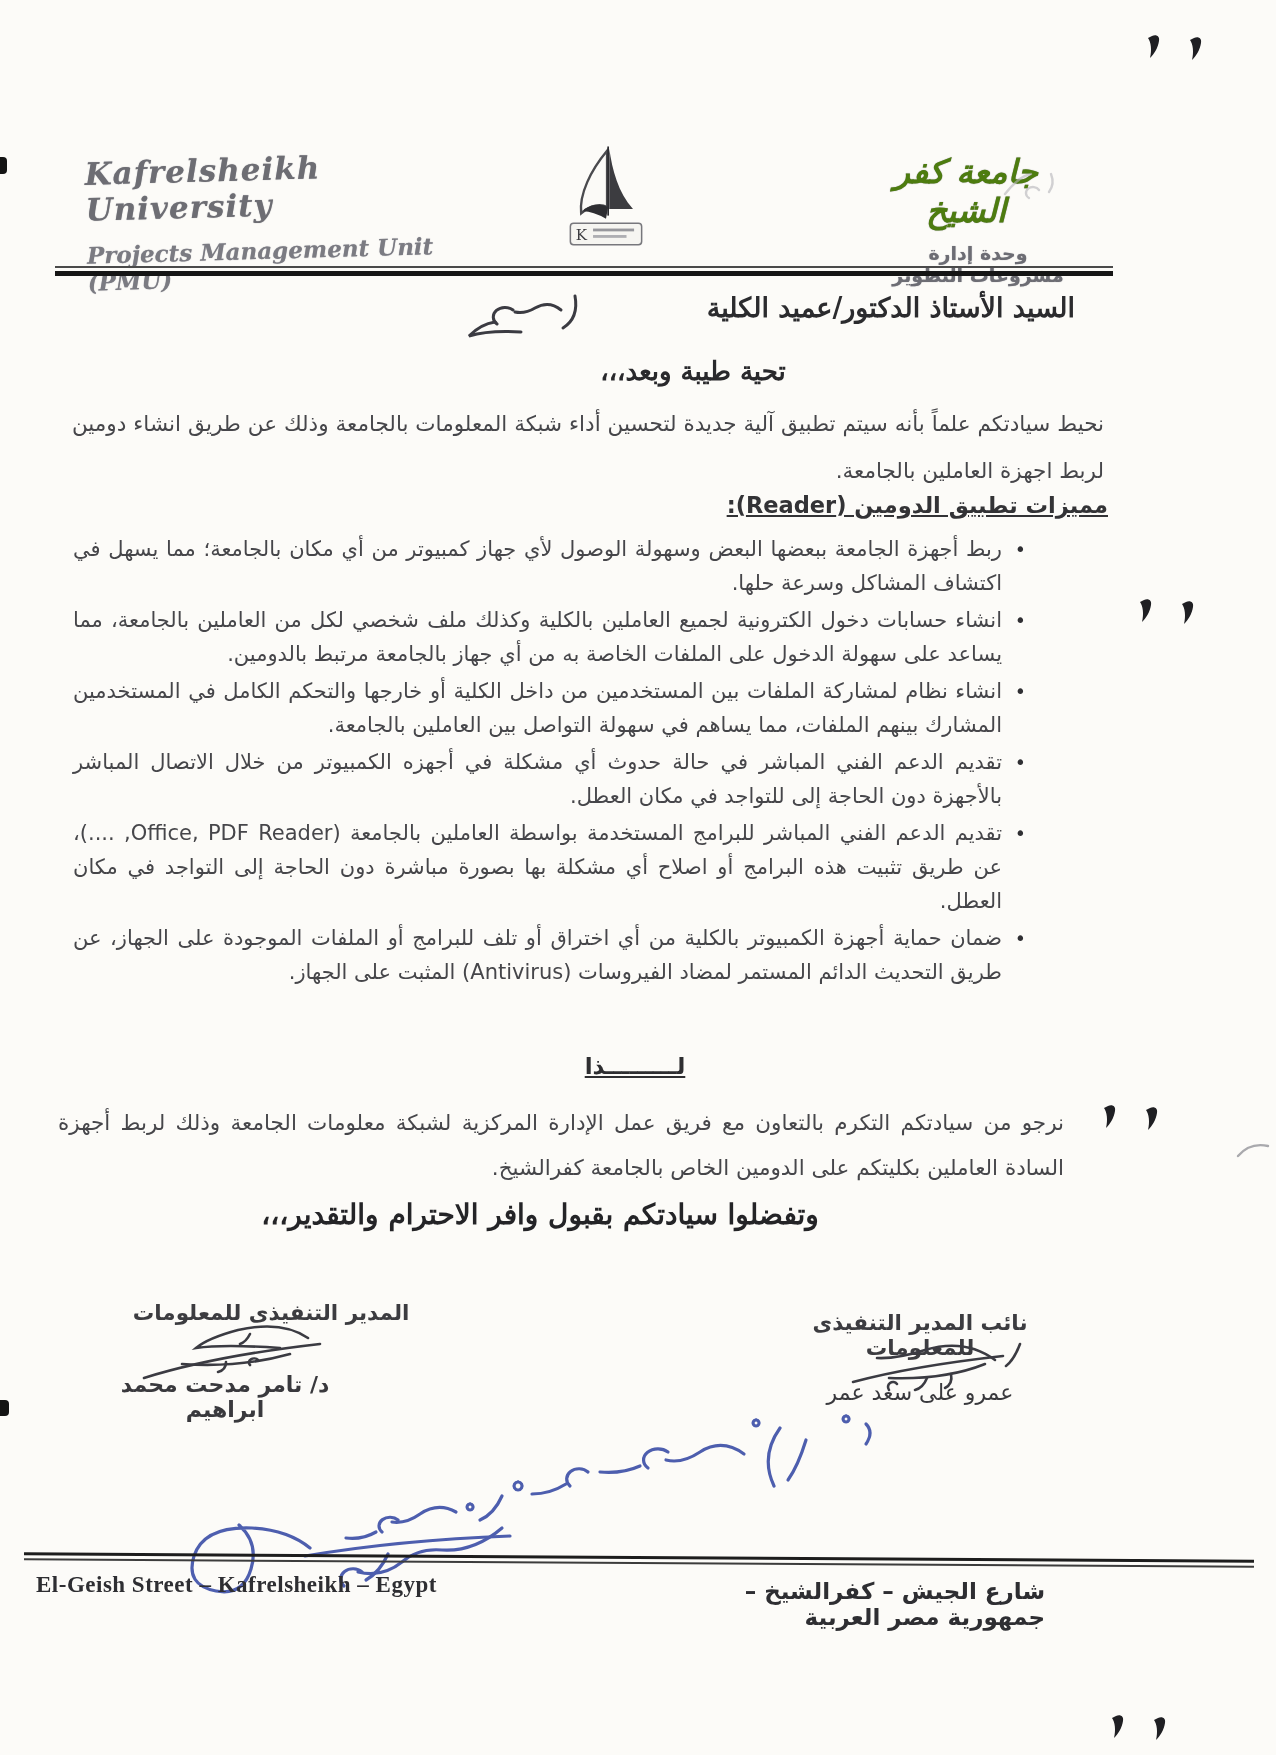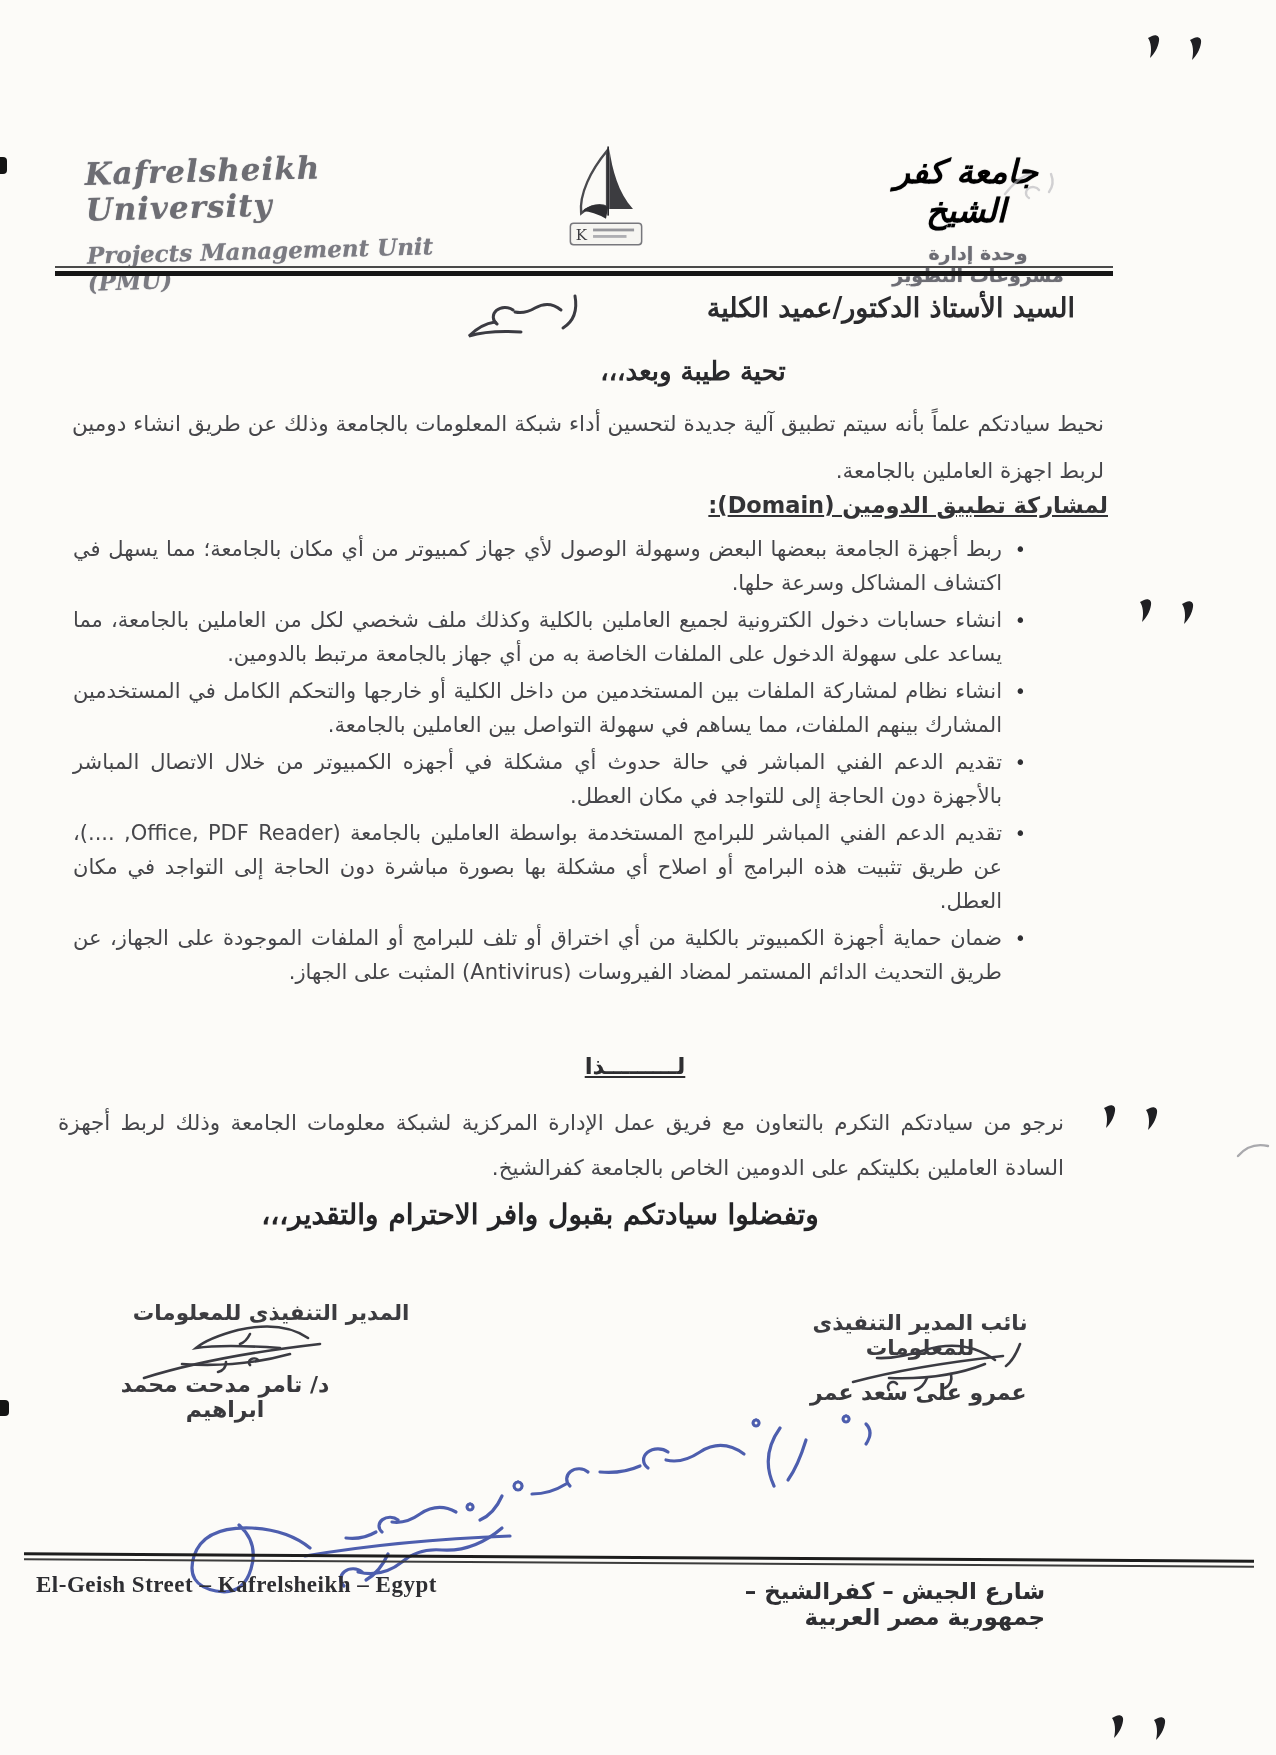--- a/index.html
+++ b/index.html
@@ -10,40 +10,40 @@
     box-shadow:0 0 12px rgba(0,0,0,.4);
   }
   .abs{position:absolute;}
 
   
   .hdr-en{left:86px;top:150px;width:420px;transform:rotate(-1.6deg);color:#6d6d73;}
   .hdr-en-title{font-family:"DejaVu Serif",serif;font-style:italic;font-weight:700;font-size:31px;letter-spacing:1px;text-shadow:0 0 1px #9a9aa0;}
   .hdr-en-sub{font-family:"DejaVu Serif",serif;font-style:italic;font-weight:700;font-size:23px;margin-top:14px;color:#7b7b82;text-shadow:0 0 1px #a5a5ab;}
   .logo{left:552px;top:140px;width:108px;height:108px;}
   .hdr-ar{left:866px;top:152px;width:200px;text-align:center;direction:rtl;color:#4a4a50;}
-  .hdr-ar-title{font-family:"DejaVu Serif",serif;font-weight:700;font-style:italic;font-size:33px;color:#000000;text-shadow:0 0 1px #8a8a90;}
+  .hdr-ar-title{font-family:"DejaVu Serif",serif;font-weight:700;font-style:italic;font-size:33px;color:#4d7c0f;text-shadow:0 0 1px #8a8a90;}
   .hdr-ar-sub{font-size:19px;margin-top:12px;color:#6d6d74;font-weight:700;text-shadow:0 0 1px #9a9aa0;margin-left:24px;}
   .rule-top{left:55px;top:266px;width:1058px;height:3px;border-top:2px solid #4a4a4a;border-bottom:5px solid #161616;}
 
   
   .recipient{top:292px;right:201px;direction:rtl;font-family:"DejaVu Serif",serif;font-weight:700;font-size:27px;color:#2b2b2e;}
   .greeting{top:356px;left:50%;transform:translateX(-50%);margin-left:55px;direction:rtl;font-family:"DejaVu Serif",serif;font-weight:700;font-size:26px;color:#29292c;}
   .intro{top:400px;left:72px;width:1032px;direction:rtl;text-align:justify;font-size:21.5px;line-height:47px;color:#46464a;}
   .section-title{top:492px;left:85px;width:1023px;direction:rtl;text-align:right;font-size:22.5px;font-weight:700;color:#333336;}
   .section-title span{text-decoration:underline;}
   ul.bullets{top:532px;left:73px;width:955px;direction:rtl;list-style:none;margin:0;padding:0;position:absolute;}
   ul.bullets li{position:relative;padding-right:26px;text-align:justify;font-size:21px;line-height:34px;margin-bottom:3px;color:#46464a;}
   ul.bullets .bmark{position:absolute;right:2px;top:0;font-size:19px;color:#2f2f33;}
   .therefore{top:1053px;left:50%;transform:translateX(-50%);margin-left:-3px;direction:rtl;font-size:23px;font-weight:700;color:#2e2e31;text-decoration:underline;}
   .closing{top:1100px;left:58px;width:1006px;direction:rtl;text-align:justify;font-size:21.5px;line-height:45px;color:#46464a;}
   .salutation{top:1198px;left:50%;transform:translateX(-50%);margin-left:-98px;direction:rtl;font-family:"DejaVu Serif",serif;font-weight:700;font-size:28px;color:#242427;white-space:nowrap;}
 
   
   .sig-title-right{top:1310px;left:760px;width:320px;text-align:center;direction:rtl;font-size:21.5px;font-weight:700;color:#3c3c40;}
-  .sig-name-right{top:1380px;left:810px;width:220px;text-align:left;direction:rtl;font-size:22px;font-weight:700;color:#39393d;}
+  .sig-name-right{top:1380px;left:810px;width:220px;text-align:center;direction:rtl;font-size:22px;font-weight:400;color:#39393d;}
   .sig-title-left{top:1300px;left:113px;width:316px;text-align:center;direction:rtl;font-size:21.5px;font-weight:700;color:#3c3c40;}
   .sig-name-left{top:1372px;left:100px;width:250px;text-align:center;direction:rtl;font-size:22px;font-weight:700;color:#39393d;}
 
   
   .rule-footer{left:24px;top:1556px;width:1230px;height:3px;border-top:3px solid #1d1d1d;border-bottom:2px solid #3c3c3c;transform:rotate(0.35deg);}
   .footer-en{top:1572px;left:36px;font-family:"Liberation Serif","DejaVu Serif",serif;font-weight:700;font-size:23px;color:#2e2e32;letter-spacing:.5px;}
   .footer-ar{top:1578px;left:663px;width:382px;text-align:right;direction:rtl;font-size:23px;font-weight:700;color:#2e2e32;}
 
   
   .edge-mark-1{left:0;top:157px;width:7px;height:17px;background:#141414;border-radius:0 4px 4px 0;}
@@ -87,21 +87,21 @@
       <path d="M58,26 a11,9 0 1 0 -16,14"></path>
       <path d="M40,38 q-14,2 -26,14 q20,-6 52,-4"></path>
     </g>
   </svg>
 
   <div class="abs greeting">تحية طيبة وبعد،،،</div>
 
   <div class="abs intro">نحيط سيادتكم علماً بأنه سيتم تطبيق آلية جديدة لتحسين أداء شبكة المعلومات بالجامعة وذلك عن طريق انشاء دومين لربط اجهزة العاملين بالجامعة.</div>
 
   <div class="abs section-title">
-    <span>لمشاركة تطبيق الدومين (Domain):</span>
+    <span>مميزات تطبيق الدومين (Reader):</span>
   </div>
 
   <ul class="bullets">
     <li>
       <span class="bmark">•</span>
       <span>ربط أجهزة الجامعة ببعضها البعض وسهولة الوصول لأي جهاز كمبيوتر من أي مكان بالجامعة؛ مما يسهل في اكتشاف المشاكل وسرعة حلها.</span>
     </li>
     <li>
       <span class="bmark">•</span>
       <span>انشاء حسابات دخول الكترونية لجميع العاملين بالكلية وكذلك ملف شخصي لكل من العاملين بالجامعة، مما يساعد على سهولة الدخول على الملفات الخاصة به من أي جهاز بالجامعة مرتبط بالدومين.</span>

